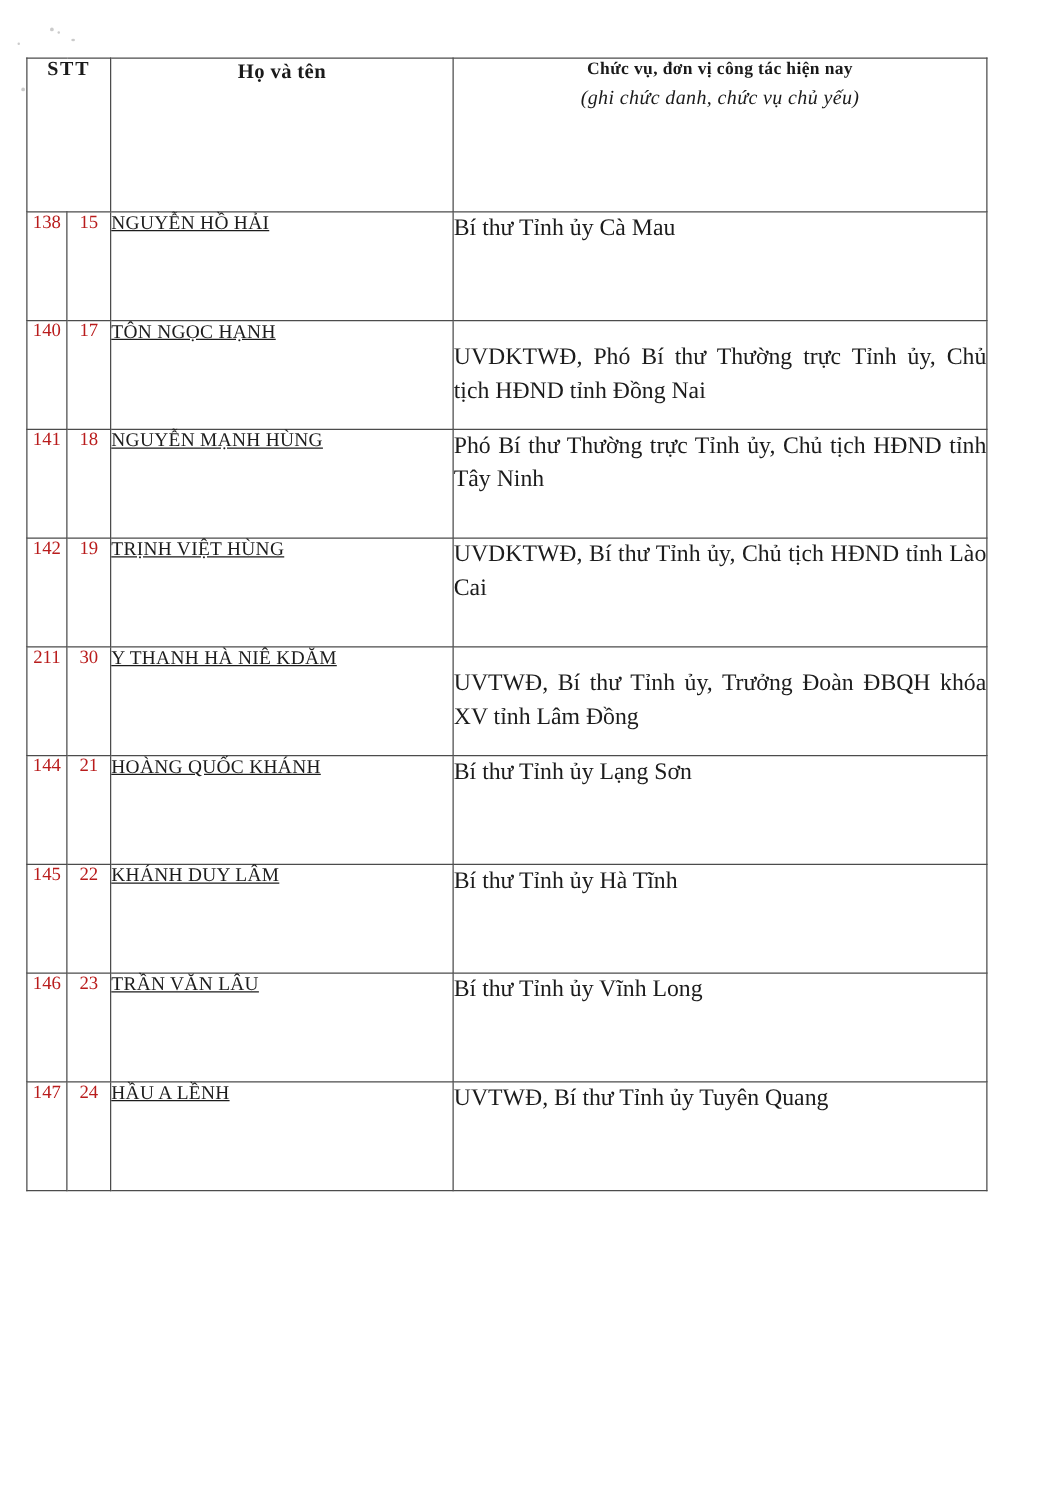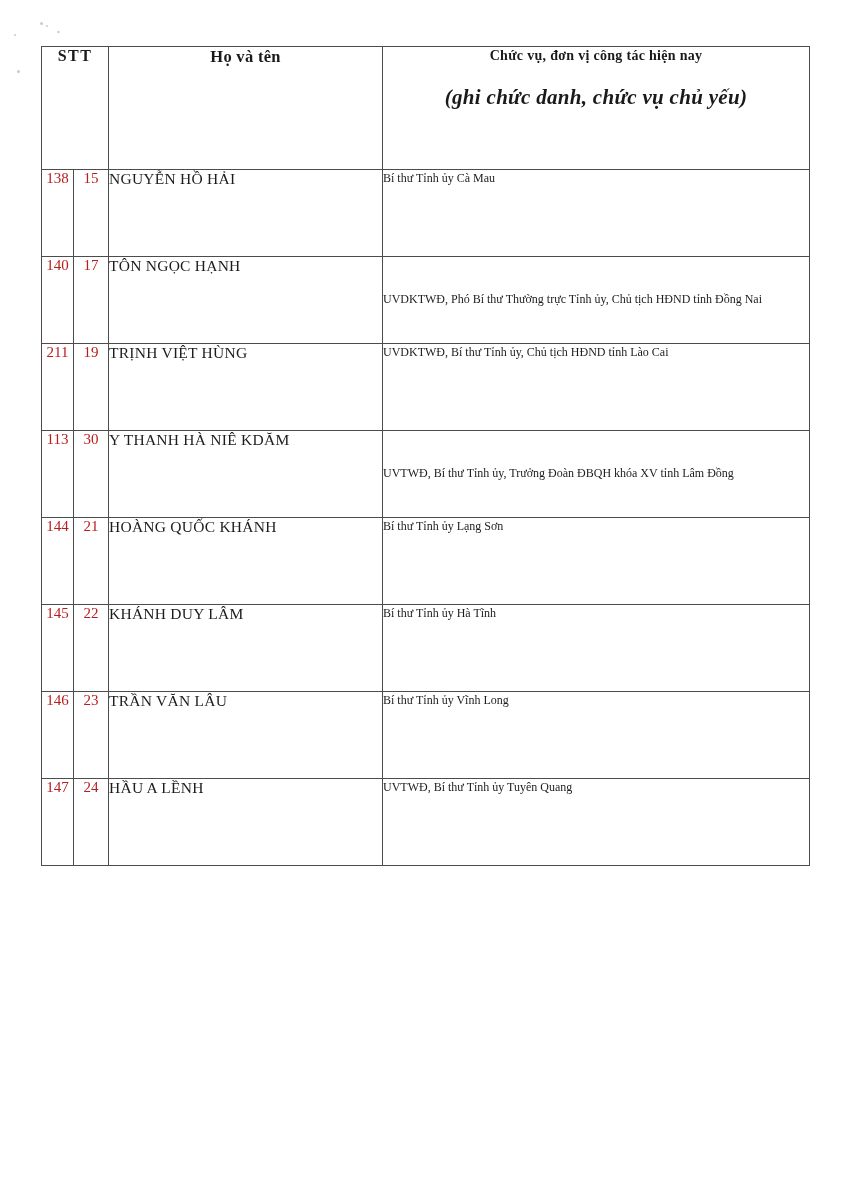--- a/index.html
+++ b/index.html
@@ -20,21 +20,21 @@
   .speckle {
     position: absolute;
     background: #b9b9b9;
     border-radius: 50%;
     opacity: .75;
   }
 
   
   .doc-table {
     position: absolute;
-    left: 41px;
+    left: 21px;
     top: 46px;
     width: 768px;
     border-collapse: collapse;
     table-layout: fixed;
     padding-left: 32px;
   }
   .doc-table td {
     border: 1px solid #4c4c4c;
     padding: 0;
     vertical-align: top;
@@ -62,47 +62,48 @@
   }
   .hdr-pos-main {
     display: block;
     font-weight: bold;
     font-size: 14px;
     line-height: 1.32;
   }
   .hdr-pos-sub {
     display: block;
     font-style: italic;
-    font-weight: bold;
-    font-size: 21px;
+    font-weight: normal;
+    font-size: 16px;
     line-height: 1.32;
-    margin-top: 19px;
+    margin-top: 3px;
   }
 
   
   .data-row td {
     height: 86px;
   }
   .cell-num {
     text-align: center;
     vertical-align: middle;
     font-size: 15px;
     color: #b91c1c;
   }
   .cell-name {
     vertical-align: middle;
     font-size: 15.5px;
     padding: 0 6px 0 7px;
     letter-spacing: .25px;
     color: #1c1c1c;
     white-space: nowrap;
+    text-decoration: underline;
   }
   .cell-pos {
     vertical-align: middle;
-    font-size: 12px;
+    font-size: 19px;
     padding: 0 5px 0 7px;
     line-height: 1.42;
     text-align: justify;
     color: #1c1c1c;
   }
   .cell-pos.two-line {
     vertical-align: middle;
   }
 </style>
 </head>
@@ -140,30 +141,36 @@
     </tr>
 
 
     <tr class="data-row">
       <td class="cell-num">140</td>
       <td class="cell-num">17</td>
       <td class="cell-name">TÔN NGỌC HẠNH</td>
       <td class="cell-pos two-line">UVDKTWĐ, Phó Bí thư Thường trực Tỉnh ủy, Chủ tịch HĐND tỉnh Đồng Nai</td>
     </tr>
 
-
-    <tr class="data-row">
-      <td class="cell-num">211</td>
+    <tr class="data-row">
+      <td class="cell-num">141</td>
+      <td class="cell-num">18</td>
+      <td class="cell-name">NGUYỄN MẠNH HÙNG</td>
+      <td class="cell-pos">Phó Bí thư Thường trực Tỉnh ủy, Chủ tịch HĐND tỉnh Tây Ninh</td>
+    </tr>
+
+    <tr class="data-row">
+      <td class="cell-num">142</td>
       <td class="cell-num">19</td>
       <td class="cell-name">TRỊNH VIỆT HÙNG</td>
       <td class="cell-pos">UVDKTWĐ, Bí thư Tỉnh ủy, Chủ tịch HĐND tỉnh Lào Cai</td>
     </tr>
 
     <tr class="data-row">
-      <td class="cell-num">113</td>
+      <td class="cell-num">211</td>
       <td class="cell-num">30</td>
       <td class="cell-name">Y THANH HÀ NIÊ KDĂM</td>
       <td class="cell-pos two-line">UVTWĐ, Bí thư Tỉnh ủy, Trưởng Đoàn ĐBQH khóa XV tỉnh Lâm Đồng</td>
     </tr>
 
     <tr class="data-row">
       <td class="cell-num">144</td>
       <td class="cell-num">21</td>
       <td class="cell-name">HOÀNG QUỐC KHÁNH</td>
       <td class="cell-pos">Bí thư Tỉnh ủy Lạng Sơn</td>

